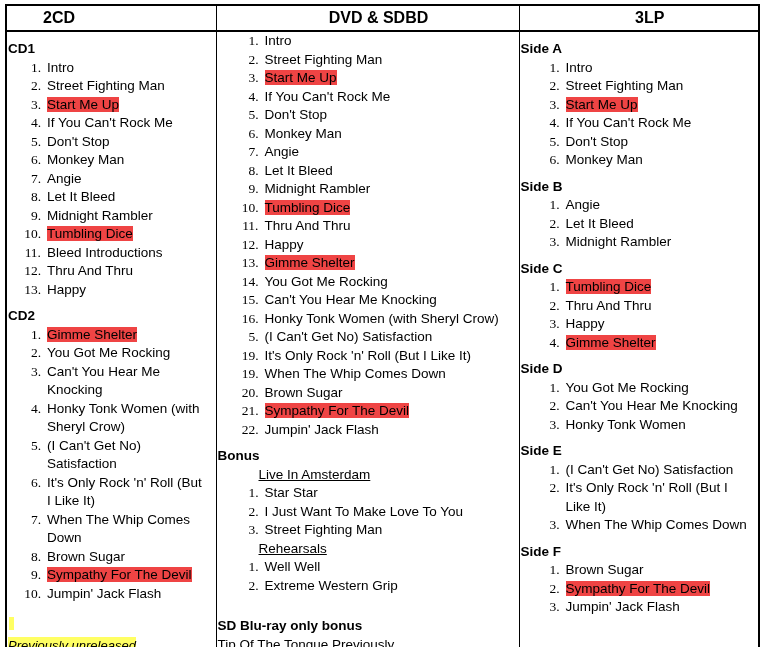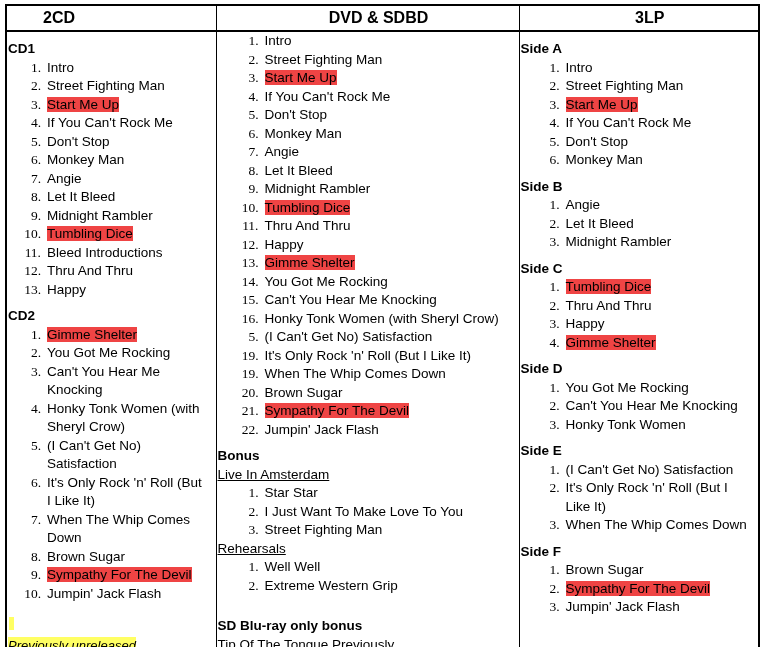--- a/index.html
+++ b/index.html
@@ -72,20 +72,21 @@
     line-height: 18.5px;
     padding: 8px 0 0 1px;
     white-space: nowrap;
   }
 
   .sub-head {
     font-size: 13.5px;
     line-height: 18.5px;
     padding: 0 0 0 1px;
     white-space: nowrap;
+    margin-left: 41px;
   }
   .sub-head span.u { text-decoration: underline; }
 
   .plain-line {
     font-size: 13.5px;
     line-height: 18.5px;
     padding: 0 0 0 1px;
   }
 
   

